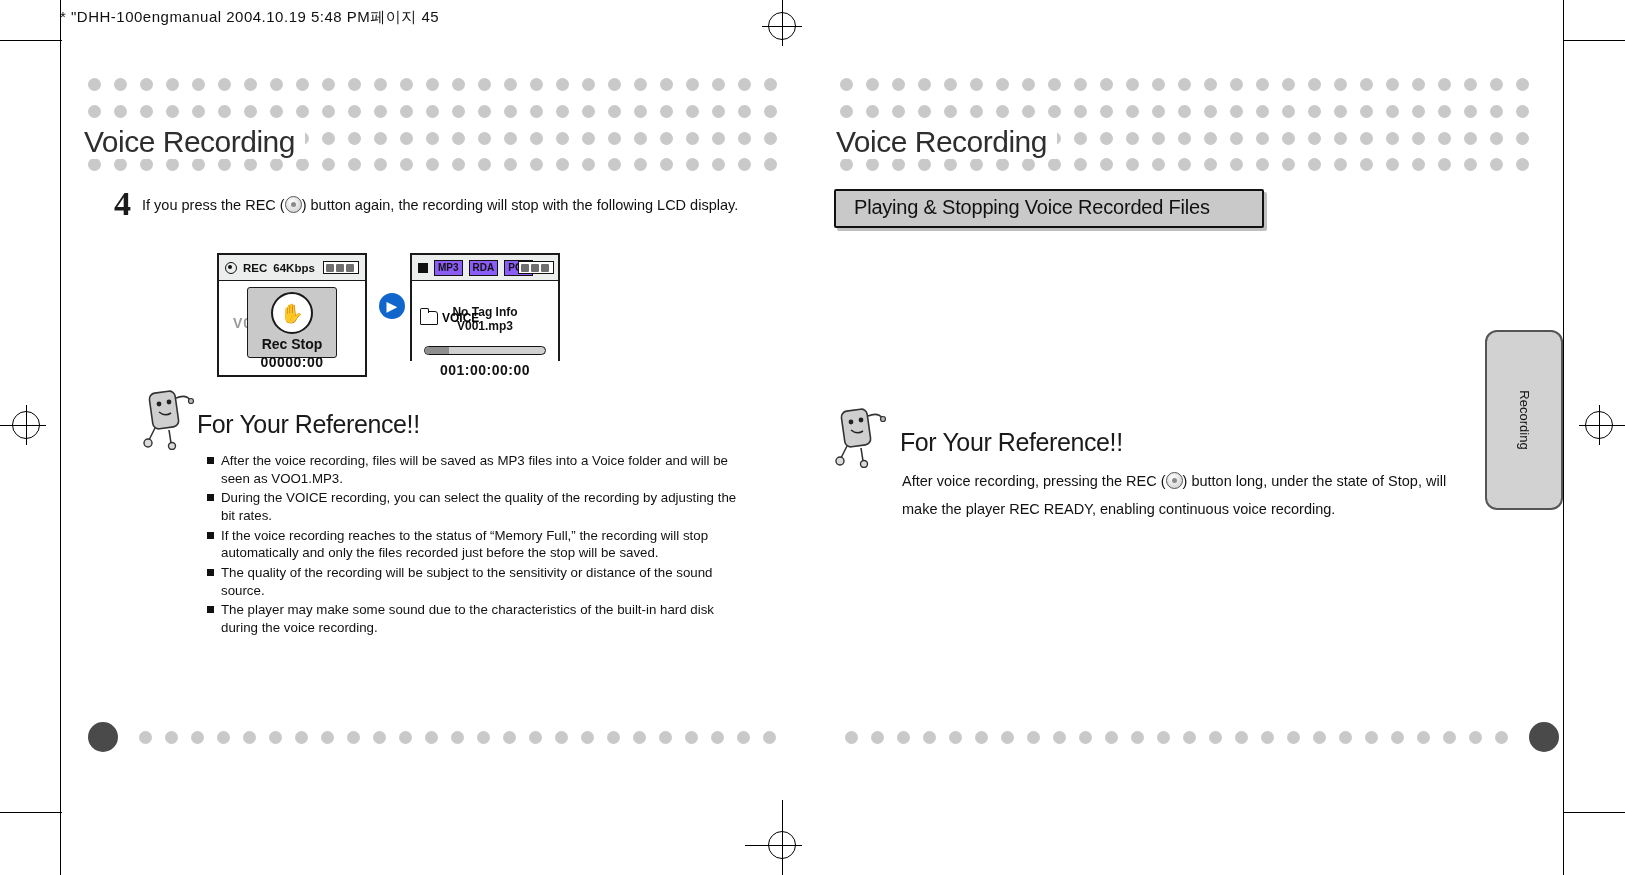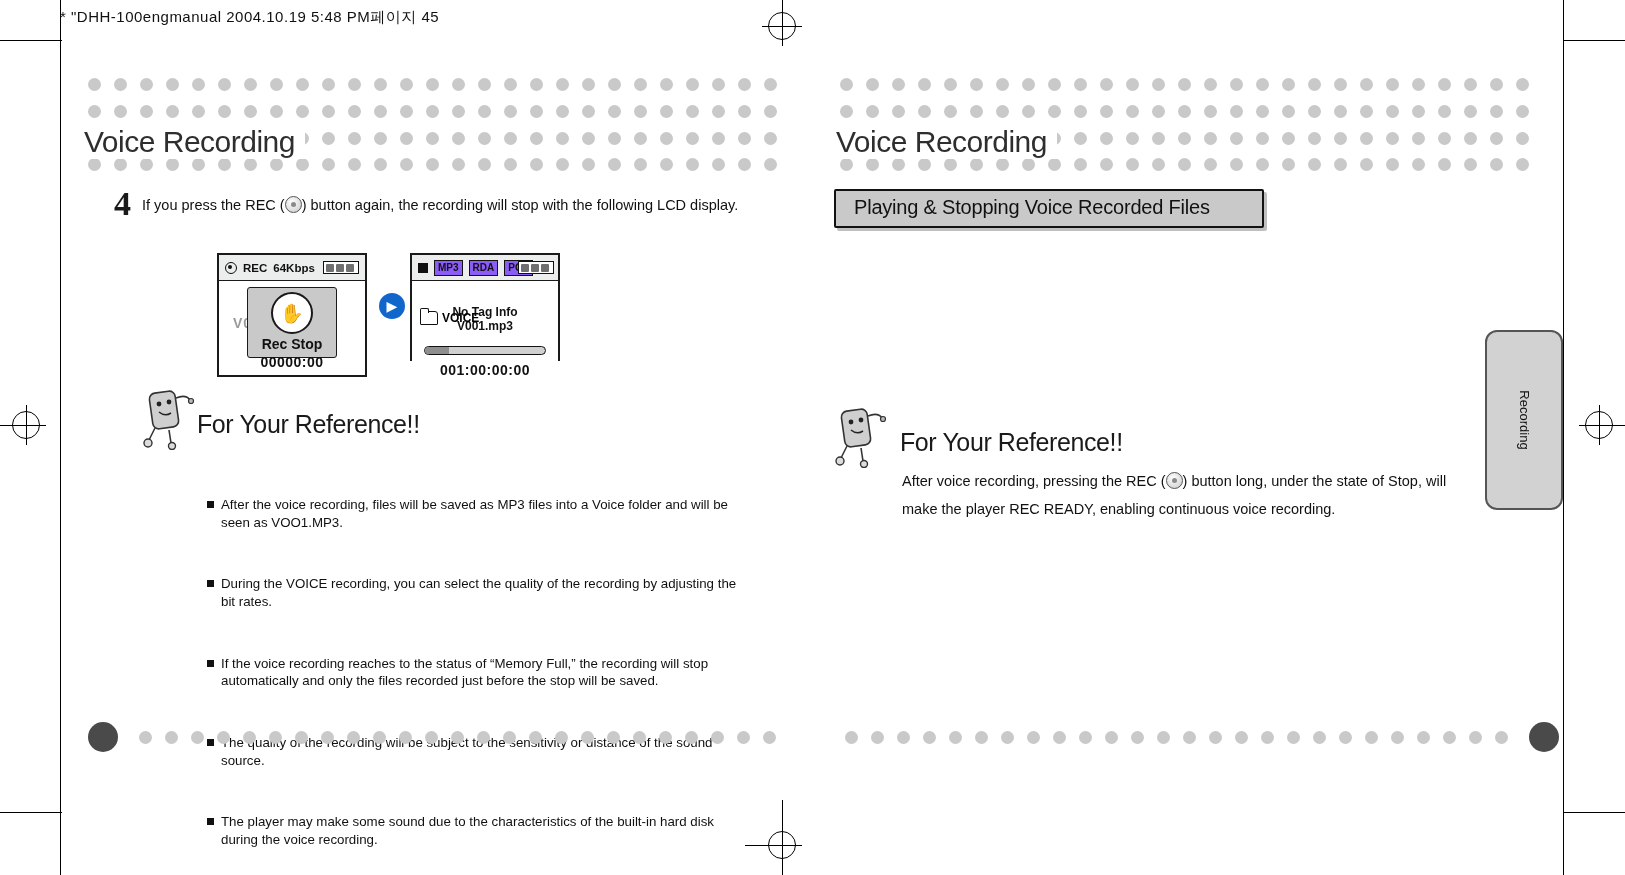--- a/index.html
+++ b/index.html
@@ -290,21 +290,20 @@
     position: absolute;
     width: 540px;
     font-size: 13.3px;
     line-height: 1.33;
     color: #111;
   }
   .bullet-list .li {
     position: relative;
     padding-left: 14px;
     margin-bottom: 2px;
-    margin-top: 44px;
   }
   .bullet-list .li::before {
     content: "";
     position: absolute;
     left: 0;
     top: 5px;
     width: 7px; height: 7px;
     background: #111;
   }
 

